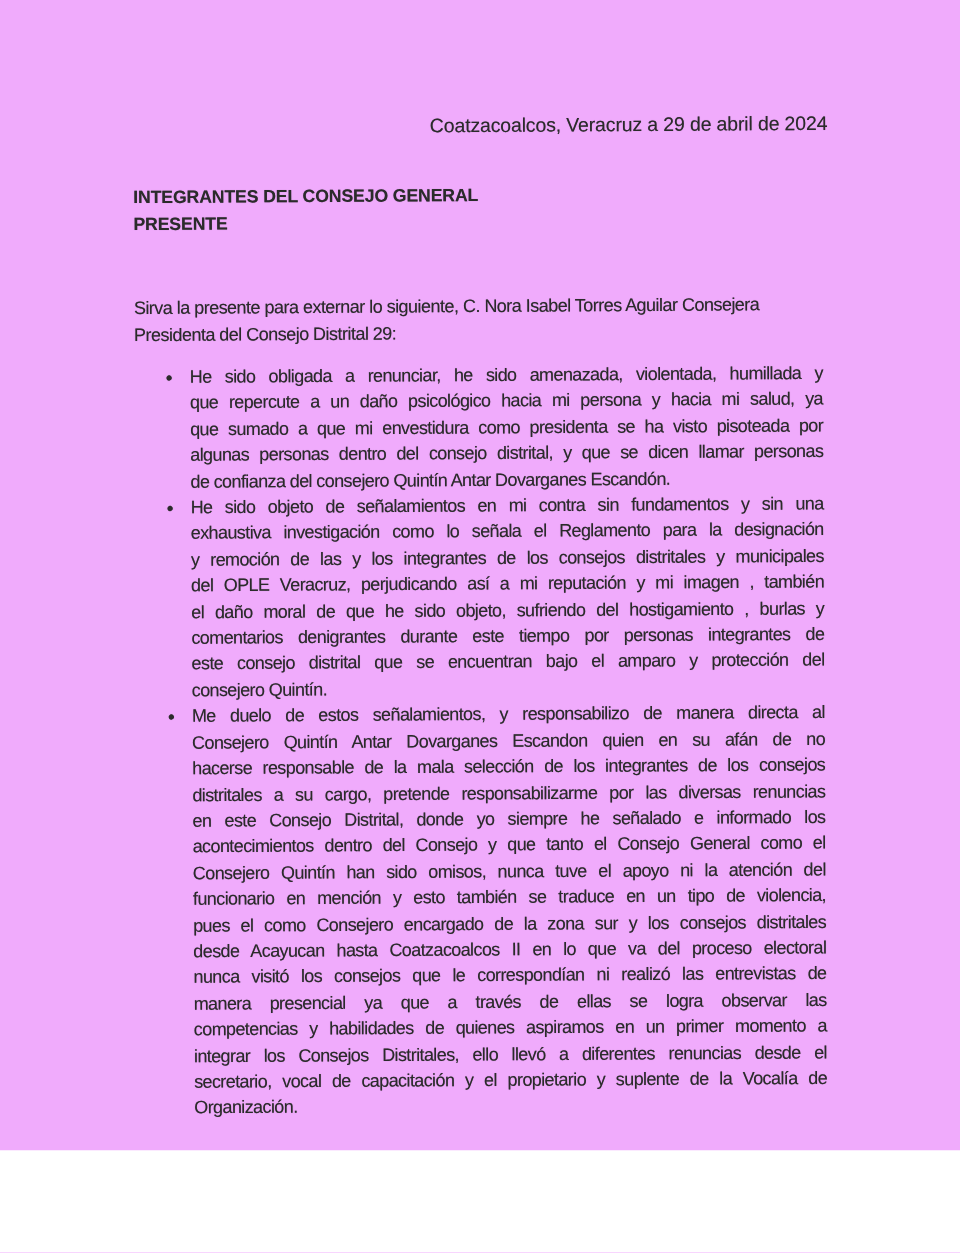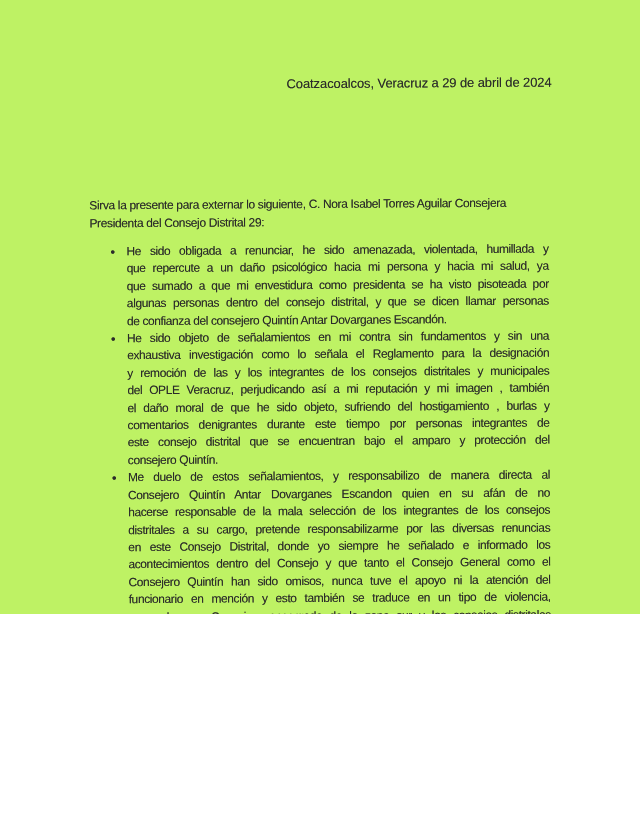--- a/index.html
+++ b/index.html
@@ -3,22 +3,22 @@
 <meta charset="utf-8">
 <style>
   html, body {
     margin: 0;
     padding: 0;
     background: #ffffff;
   }
   .page {
     position: relative;
     width: 640px;
-    height: 614px;
-    background: #bef264;
+    height: 767px;
+    background: #f0abfc;
     overflow: hidden;
     font-family: "Liberation Sans", "DejaVu Sans", sans-serif;
     color: #2b2b2b;
   }
   
   .content {
     position: absolute;
     inset: 0;
     transform: rotate(-0.35deg);
     transform-origin: 50% 0;
@@ -86,20 +86,22 @@
 </style>
 </head>
 <body>
 
 <div class="page">
   <div class="content">
 
     <div class="date">Coatzacoalcos, Veracruz a 29 de abril de 2024</div>
 
     <div class="recipient">
+      <div>INTEGRANTES DEL CONSEJO GENERAL</div>
+      <div>PRESENTE</div>
     </div>
 
     <div class="intro">
       <div>Sirva la presente para externar lo siguiente, C. Nora Isabel Torres Aguilar Consejera</div>
       <div>Presidenta del Consejo Distrital 29:</div>
     </div>
 
     <ul class="bullets" id="bullet-list">
         <li>
           <div class="just">He sido obligada a renunciar, he sido amenazada, violentada, humillada y<br>que repercute a un daño psicológico hacia mi persona y hacia mi salud, ya<br>que sumado a que mi envestidura como presidenta se ha visto pisoteada por<br>algunas personas dentro del consejo distrital, y que se dicen llamar personas</div>

